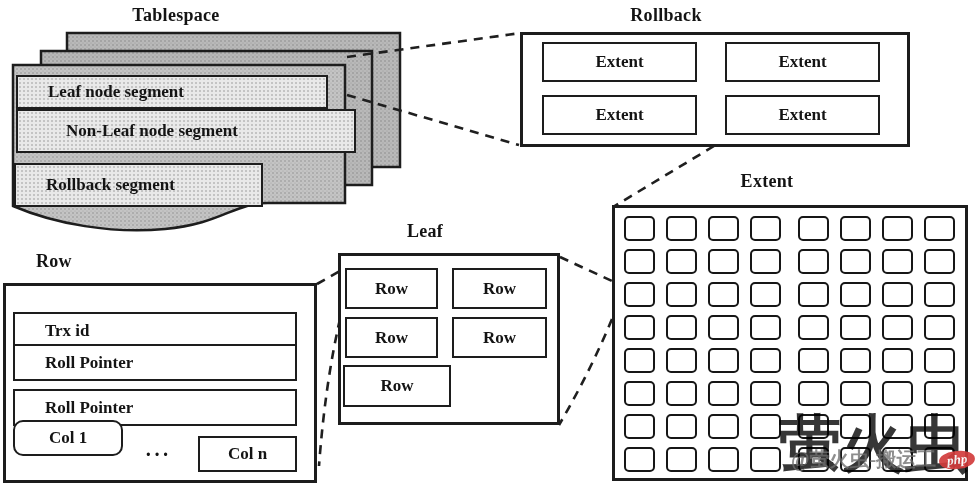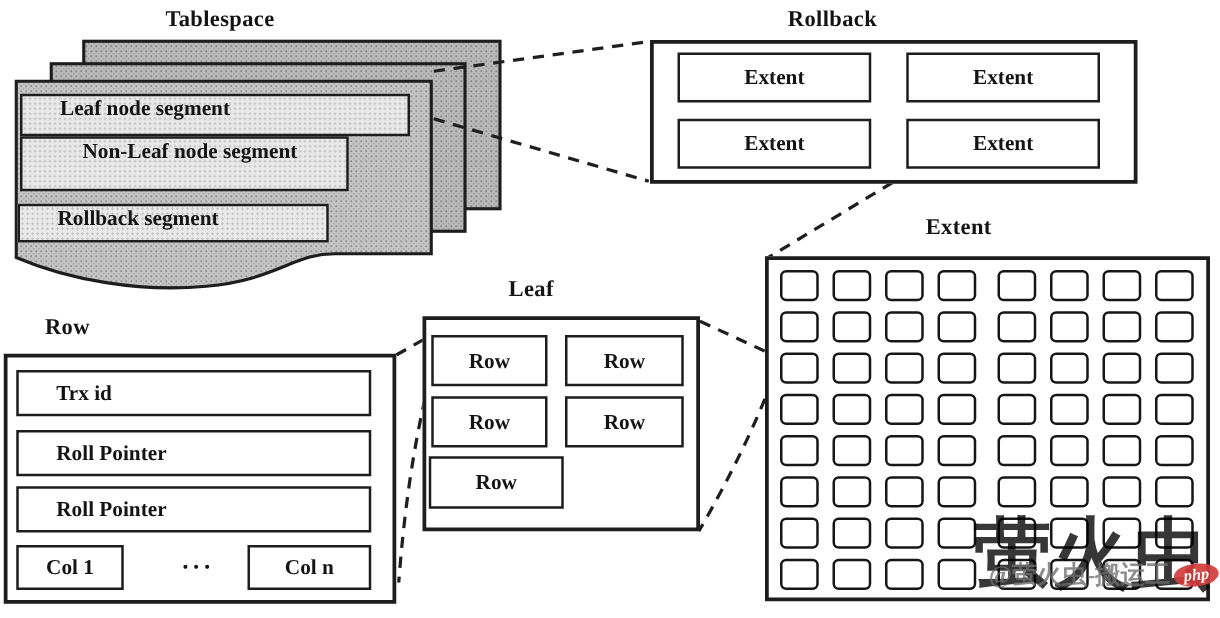--- a/index.html
+++ b/index.html
@@ -30,21 +30,21 @@
     border:2.5px solid #1d1d1d;
     display:flex;align-items:center;justify-content:center;
     font-size:17px;
     box-sizing:border-box;
   }
   .graybox{
     background-color:#e9e9e9;
     background-image:radial-gradient(rgba(50,50,50,.20) .8px, transparent 1px);
     background-size:4px 4px;
     border:2.5px solid #1d1d1d;
-    display:flex;
+    display:flex;align-items:center;
     padding-left:30px;
     font-size:17px;
     box-sizing:border-box;
   }
   .leftpad{justify-content:flex-start;padding-left:30px;}
   .ellipsis{
     display:flex;align-items:center;justify-content:center;
     font-size:20px;letter-spacing:2px;
   }
   
@@ -121,24 +121,24 @@
       <line x1="317" y1="284" x2="340" y2="271"></line>
       <path d="M340,319 Q325,385 319,466"></path>
     </g>
   </svg>
 
   <div class="abs z2 title" style="left:100px;top:5px;width:152px;font-family:Liberation Serif, serif;">Tablespace</div>
 
   <div class="abs z2 graybox" style="left:16px;top:75px;width:312px;height:34px;">
     <span>Leaf node segment</span>
   </div>
-  <div class="abs z2 graybox" style="left:16px;top:109px;width:263px;height:44px;padding-left:48px;">
+  <div class="abs z2 graybox" style="left:16px;top:109px;width:340px;height:44px;padding-left:48px;">
     <span>Non-Leaf node segment</span>
   </div>
-  <div class="abs z2 graybox" style="left:14px;top:163px;width:249px;height:31px;">
+  <div class="abs z2 graybox" style="left:14px;top:163px;width:249px;height:44px;">
     <span>Rollback segment</span>
   </div>
 
   <div class="abs z2 title" style="left:590px;top:5px;width:152px;">Rollback</div>
 
   <div class="abs z2 bigbox" style="left:520px;top:32px;width:390px;height:115px;">
     <div class="abs cellbox" style="left:19px;top:7px;width:155px;height:40px;">Extent</div>
     <div class="abs cellbox" style="left:202px;top:7px;width:155px;height:40px;">Extent</div>
     <div class="abs cellbox" style="left:19px;top:60px;width:155px;height:40px;">Extent</div>
     <div class="abs cellbox" style="left:202px;top:60px;width:155px;height:40px;">Extent</div>
@@ -225,24 +225,24 @@
     <div class="abs cellbox" style="left:4px;top:12px;width:93px;height:41px;">Row</div>
     <div class="abs cellbox" style="left:111px;top:12px;width:95px;height:41px;">Row</div>
     <div class="abs cellbox" style="left:4px;top:61px;width:93px;height:41px;">Row</div>
     <div class="abs cellbox" style="left:111px;top:61px;width:95px;height:41px;">Row</div>
     <div class="abs cellbox" style="left:2px;top:109px;width:108px;height:42px;">Row</div>
   </div>
 
   <div class="abs z2 title" style="left:36px;top:251px;text-align:left;">Row</div>
 
   <div class="abs z2 bigbox" style="left:3px;top:283px;width:314px;height:200px;">
-    <div class="abs cellbox leftpad" style="left:7px;top:10px;width:284px;height:37px;">Trx id</div>
+    <div class="abs cellbox leftpad" style="left:7px;top:26px;width:284px;height:37px;">Trx id</div>
     <div class="abs cellbox leftpad" style="left:7px;top:58px;width:284px;height:37px;">Roll Pointer</div>
     <div class="abs cellbox leftpad" style="left:7px;top:103px;width:284px;height:37px;">Roll Pointer</div>
-    <div class="abs cellbox" style="left:7px;top:150px;width:86px;height:36px;">Col 1</div>
+    <div class="abs cellbox" style="left:7px;top:134px;width:110px;height:36px;border-radius:10px;">Col 1</div>
     <div class="abs ellipsis" style="left:117px;top:150px;width:70px;height:36px;">···</div>
     <div class="abs cellbox" style="left:192px;top:150px;width:99px;height:36px;">Col n</div>
   </div>
 
   <div id="wm-big">萤火虫</div>
   <div id="wm-small">
     <span id="wm-handle">@萤火虫-搬运工</span>
     <span id="wm-php">php</span>
     <span id="wm-site">中文网</span>
   </div>

